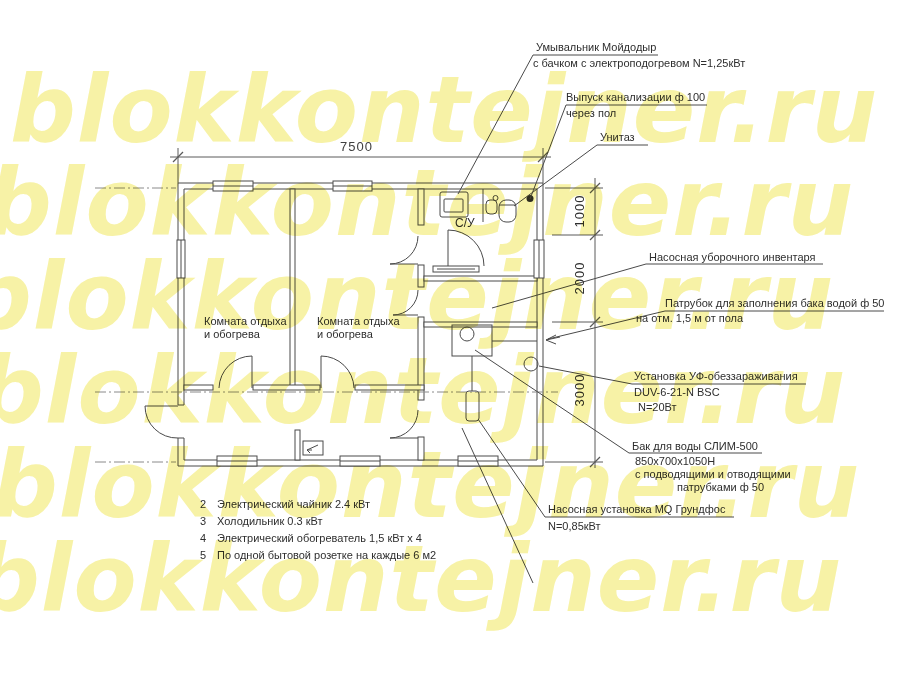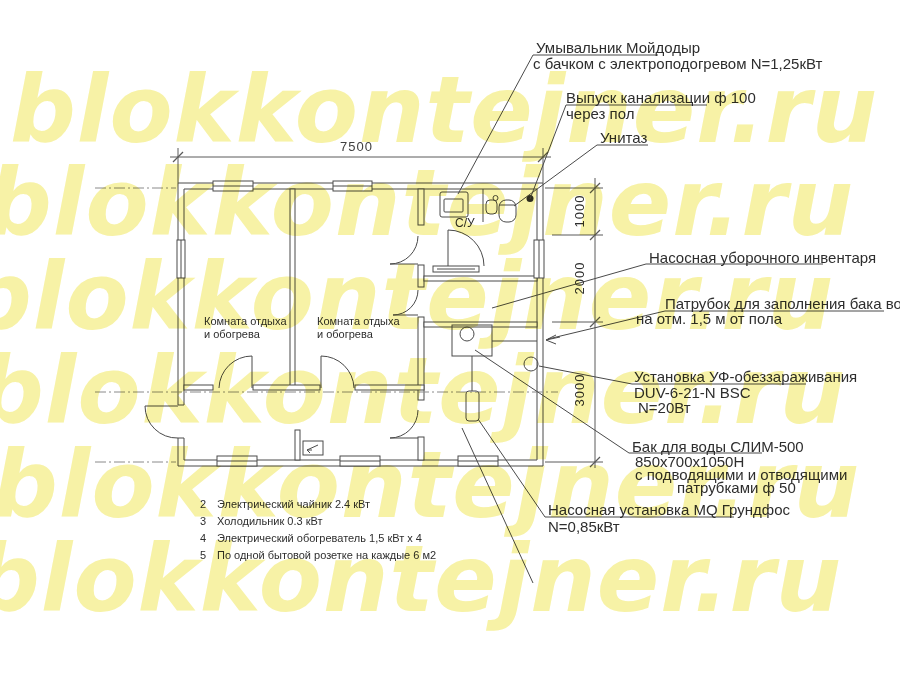--- a/index.html
+++ b/index.html
@@ -1,19 +1,19 @@
 <!DOCTYPE html>
 <html><head>
 <meta charset="utf-8">
 <style>
   html,body { margin:0; padding:0; background:#fff; }
   .stage { position:relative; width:900px; height:675px; background:#fff; overflow:hidden;
            font-family:"Liberation Sans", sans-serif; }
   .plan-svg { position:absolute; left:0; top:0; z-index:1; }
-  .lbl { position:absolute; font-size:15px; line-height:13px; color:#2e2e2e; white-space:nowrap; z-index:2; }
+  .lbl { position:absolute; font-size:11px; line-height:13px; color:#2e2e2e; white-space:nowrap; z-index:2; }
   .lbl.small { font-size:12px; }
   .room-lbl { position:absolute; font-size:11px; line-height:13px; color:#2e2e2e; white-space:nowrap; z-index:2; }
   .dim { position:absolute; font-size:13px; color:#404040; z-index:2; letter-spacing:1px; }
   .dim-rot { position:absolute; width:56px; height:16px; font-size:13px; color:#2e2e2e; text-align:center;
              transform:rotate(-90deg); transform-origin:center center; z-index:2; letter-spacing:1px; }
   .legend { position:absolute; left:200px; top:496px; z-index:2; }
   .legend-row { font-size:11px; line-height:17px; color:#2e2e2e; white-space:nowrap; }
   .legend-row .num { display:inline-block; width:17px; color:#2e2e2e; }
   .wm { position:absolute; font-family:"DejaVu Sans", sans-serif; font-style:italic; font-weight:800;
         font-size:92px; color:#F7F2A6; white-space:nowrap; letter-spacing:1px;

